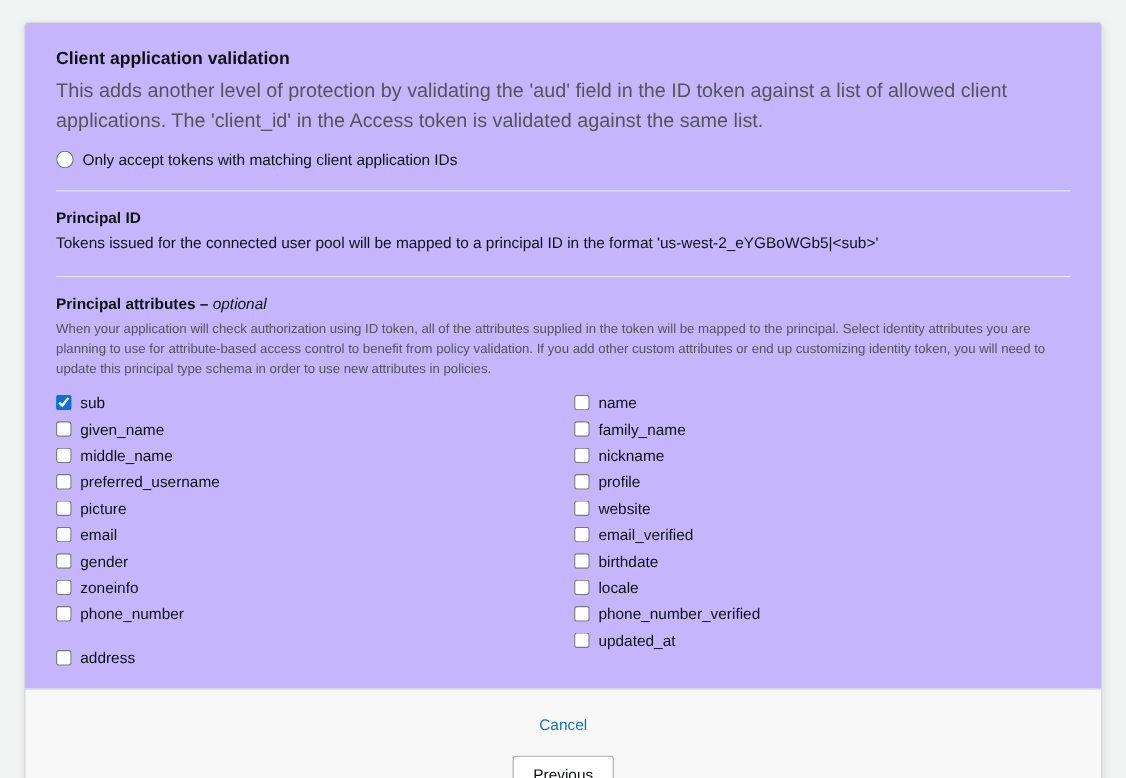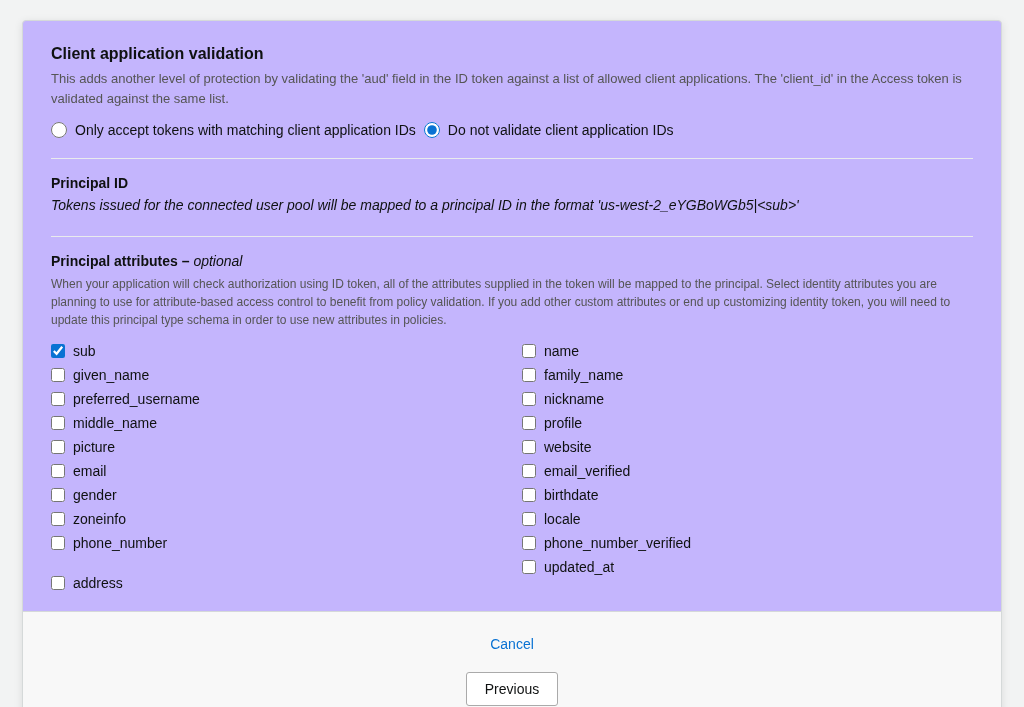--- a/index.html
+++ b/index.html
@@ -24,21 +24,21 @@
     .modal-body {
       padding: 24px 28px 20px 28px;
     }
     .section-title {
       font-size: 16px;
       font-weight: 700;
       color: #0f1111;
       margin-bottom: 6px;
     }
     .section-desc {
-      font-size: 13px;
+      font-size: 18px;
       color: #555;
       line-height: 1.5;
       margin-bottom: 14px;
     }
     .radio-group {
       display: flex;
       flex-direction: row;
       gap: 8px;
       margin-bottom: 20px;
     }
@@ -67,21 +67,20 @@
     .principal-id-label {
       font-size: 14px;
       font-weight: 700;
       color: #0f1111;
       margin-bottom: 4px;
     }
     .principal-id-value {
       font-size: 14px;
       color: #0f1111;
       line-height: 1.5;
-      font-style: italic;
     }
     .principal-attrs-title {
       font-size: 14px;
       font-weight: 700;
       color: #0f1111;
       margin-bottom: 6px;
     }
     .principal-attrs-title em {
       font-weight: normal;
       font-style: italic;
@@ -159,24 +158,20 @@
   <div class="modal-body">
 
     <div class="section">
       <div class="section-title">Client application validation</div>
       <div class="section-desc">This adds another level of protection by validating the 'aud' field in the ID token against a list of allowed client applications. The 'client_id' in the Access token is validated against the same list.</div>
       <div class="radio-group">
         <label class="radio-label">
           <input type="radio" name="client-validation" style="">
           <span>Only accept tokens with matching client application IDs</span>
         </label>
-        <label class="radio-label">
-          <input type="radio" name="client-validation" checked="" style="">
-          <span>Do not validate client application IDs</span>
-        </label>
       </div>
     </div>
 
     <hr class="divider">
 
     <div class="principal-id-section">
       <div class="principal-id-label">Principal ID</div>
       <div class="principal-id-value">Tokens issued for the connected user pool will be mapped to a principal ID in the format 'us-west-2_eYGBoWGb5|&lt;sub&gt;'</div>
     </div>
 
@@ -195,25 +190,25 @@
           <label class="checkbox-label">
             <input type="checkbox" checked="" style="">
             <span>sub</span>
           </label>
           <label class="checkbox-label" style="margin-top:8px">
             <input type="checkbox" style="">
             <span>given_name</span>
           </label>
           <label class="checkbox-label" style="margin-top:8px">
             <input type="checkbox" style="">
+            <span>middle_name</span>
+          </label>
+          <label class="checkbox-label" style="margin-top:8px">
+            <input type="checkbox" style="">
             <span>preferred_username</span>
-          </label>
-          <label class="checkbox-label" style="margin-top:8px">
-            <input type="checkbox" style="">
-            <span>middle_name</span>
           </label>
           <label class="checkbox-label" style="margin-top:8px">
             <input type="checkbox" style="">
             <span>picture</span>
           </label>
           <label class="checkbox-label" style="margin-top:8px">
             <input type="checkbox" style="">
             <span>email</span>
           </label>
           <label class="checkbox-label" style="margin-top:8px">

